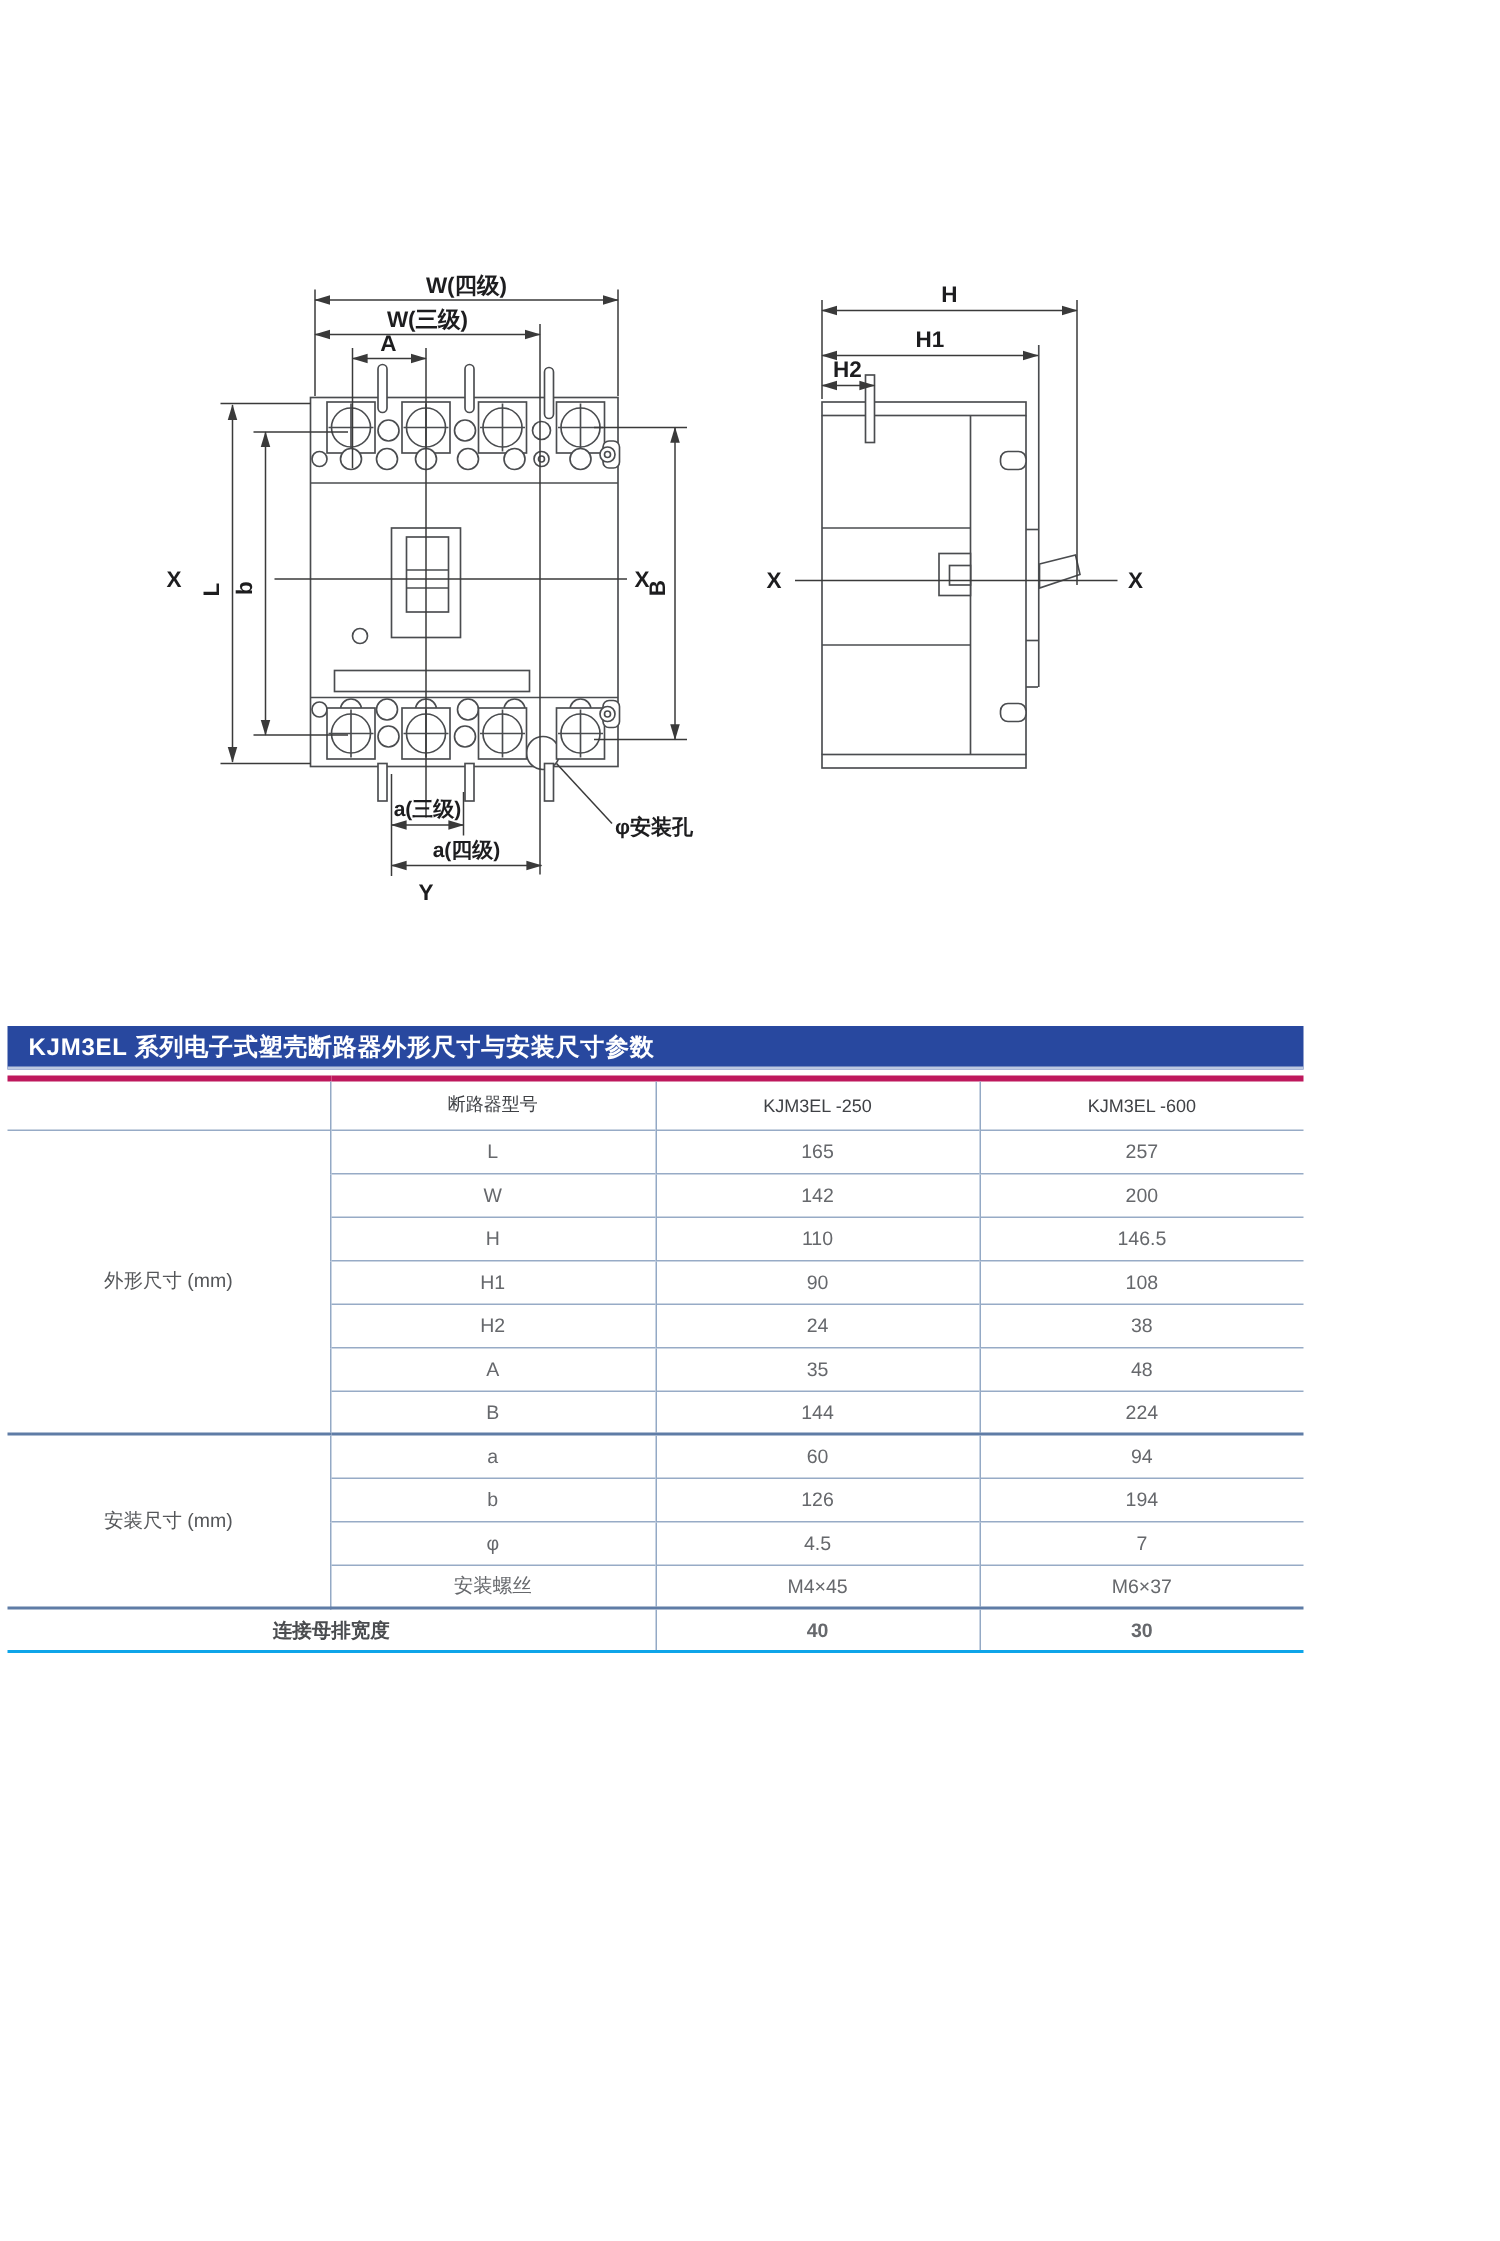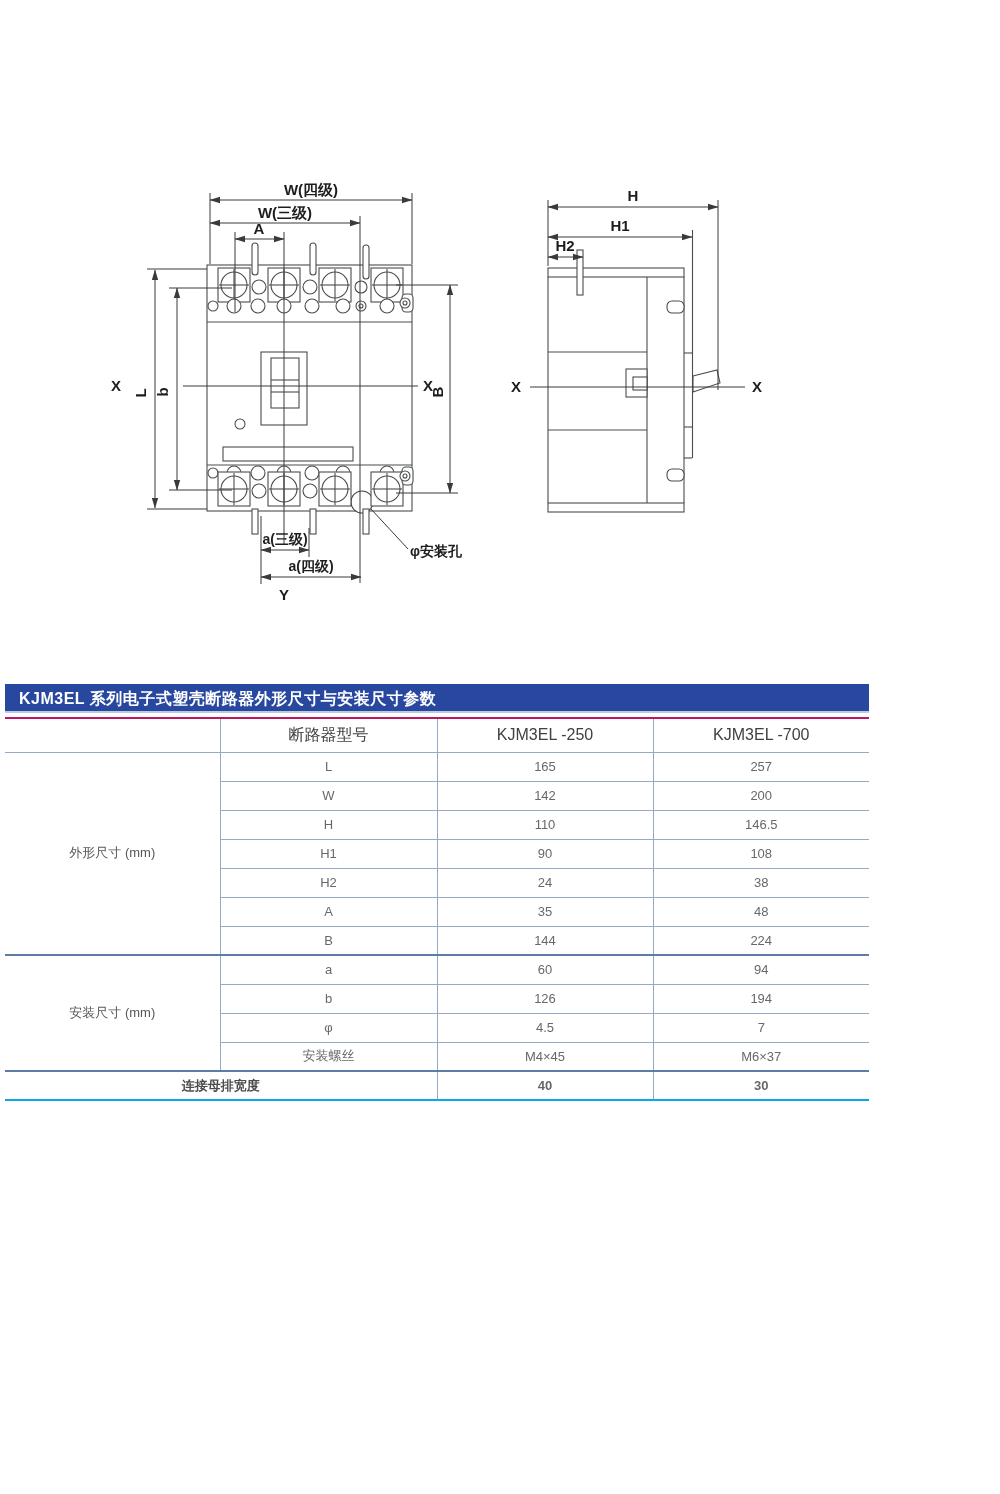--- a/index.html
+++ b/index.html
@@ -32,21 +32,21 @@
     border-collapse:collapse; table-layout:fixed;
     font-size:13px; color:#66686c;
   }
   table.spec td { padding:0; text-align:center; vertical-align:middle; border:0; }
   table.spec col.c1 { width:215px; }
   table.spec col.c2 { width:217px; }
   table.spec col.c3 { width:216px; }
   table.spec col.c4 { width:216px; }
   table.spec tr { height:29px; }
   table.spec tr.hdr { height:34px; }
-  table.spec tr.hdr td { border-top:2px solid #be185d; color:#3f4145; font-size:16px; }
+  table.spec tr.hdr td { border-top:4px solid #be185d; color:#3f4145; font-size:12px; }
   table.spec td.vl { border-left:1px solid #94a9c5; }
   table.spec tr.g1s td { border-top:1px solid #97abc6; }
   table.spec tr.inner td { border-top:1px solid #97abc6; }
   table.spec tr.g2s td, table.spec tr.foot td { border-top:2px solid #5f7ca6; }
   table.spec tr.foot td { border-bottom:2px solid #0ea5e9;font-weight:bold; }
   table.spec td.grp { color:#55575a; }
   table.spec tr.foot td.lbl { color:#4a4c4f; }
 </style>
 </head>
 <body>
@@ -232,21 +232,21 @@
         <col class="c1">
         <col class="c2">
         <col class="c3">
         <col class="c4">
       </colgroup>
     <tbody>
         <tr class="hdr">
       <td></td>
       <td class="vl">断路器型号</td>
       <td class="vl">KJM3EL -250</td>
-      <td class="vl">KJM3EL -700</td>
+      <td class="vl">KJM3EL -600</td>
     </tr>
     <tr class="g1s">
       <td class="grp" rowspan="7">外形尺寸 (mm)</td>
       <td class="vl">L</td>
       <td class="vl">165</td>
       <td class="vl">257</td>
     </tr>
     <tr class="inner">
       <td class="vl">W</td>
       <td class="vl">142</td>

